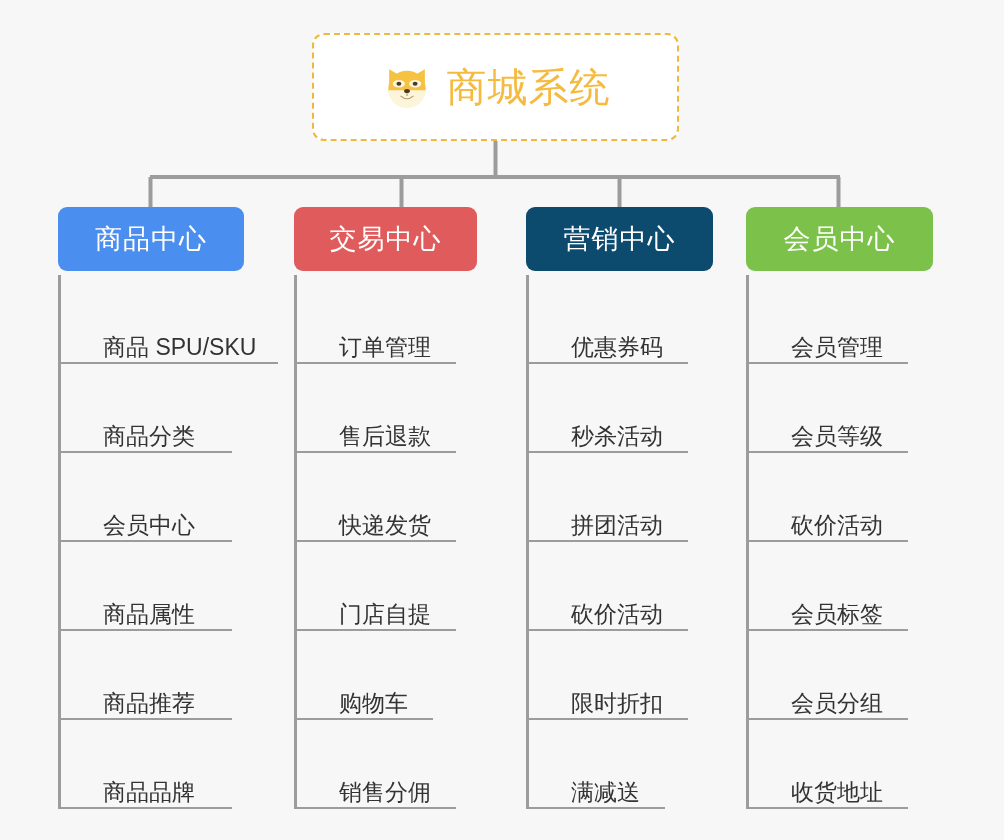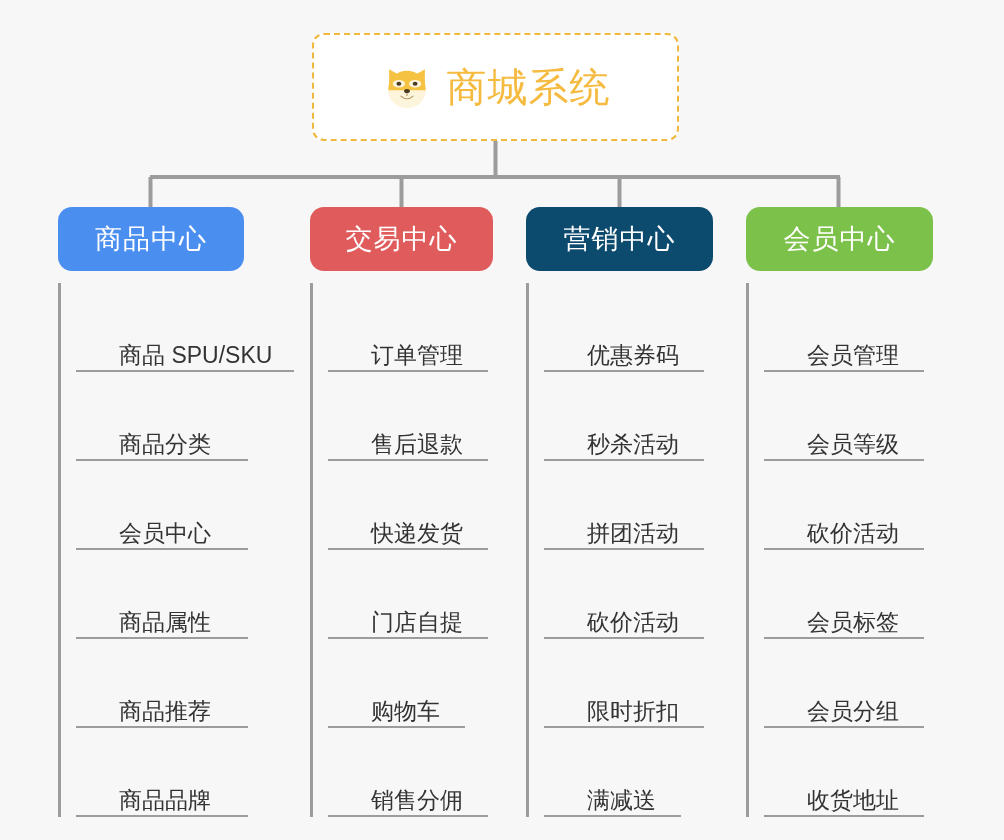--- a/index.html
+++ b/index.html
@@ -68,34 +68,34 @@
   }
 
   
   .branch {
     position: absolute;
     top: 207px;
   }
 
   .branch-header {
     height: 64px;
-    border-radius: 14px;
+    border-radius: 9px;
     display: flex;
     align-items: center;
     justify-content: center;
     color: #ffffff;
     font-size: 27px;
     letter-spacing: 1px;
     white-space: nowrap;
   }
 
   .branch-body {
     position: relative;
-    margin-top: 12px;
-    padding-left: 18px;
+    margin-top: 4px;
+    padding-left: 2px;
     border-left: 3px solid #9c9c9c;
   }
 
   .leaf {
     height: 89px;
     position: relative;
     display: flex;
     align-items: flex-end;
   }
 
@@ -112,21 +112,21 @@
   .leaf-rule {
     position: absolute;
     left: -3px;
     bottom: 0;
     height: 2px;
     background: #9c9c9c;
   }
 
   
   .branch-0 { left: 58px;  width: 186px; }
-  .branch-1 { left: 310px; width: 183px; text-align: right; }
+  .branch-1 { left: 294px; width: 183px; text-align: right; }
   .branch-2 { left: 526px; width: 187px; }
   .branch-3 { left: 746px; width: 187px; }
 </style>
 </head>
 <body>
 
 <div id="mindmap">
 
   <svg class="connectors" viewBox="0 0 1004 840" width="1004" height="840" aria-hidden="true">
     <g stroke="#9c9c9c" stroke-width="4" fill="none" stroke-linecap="butt">

